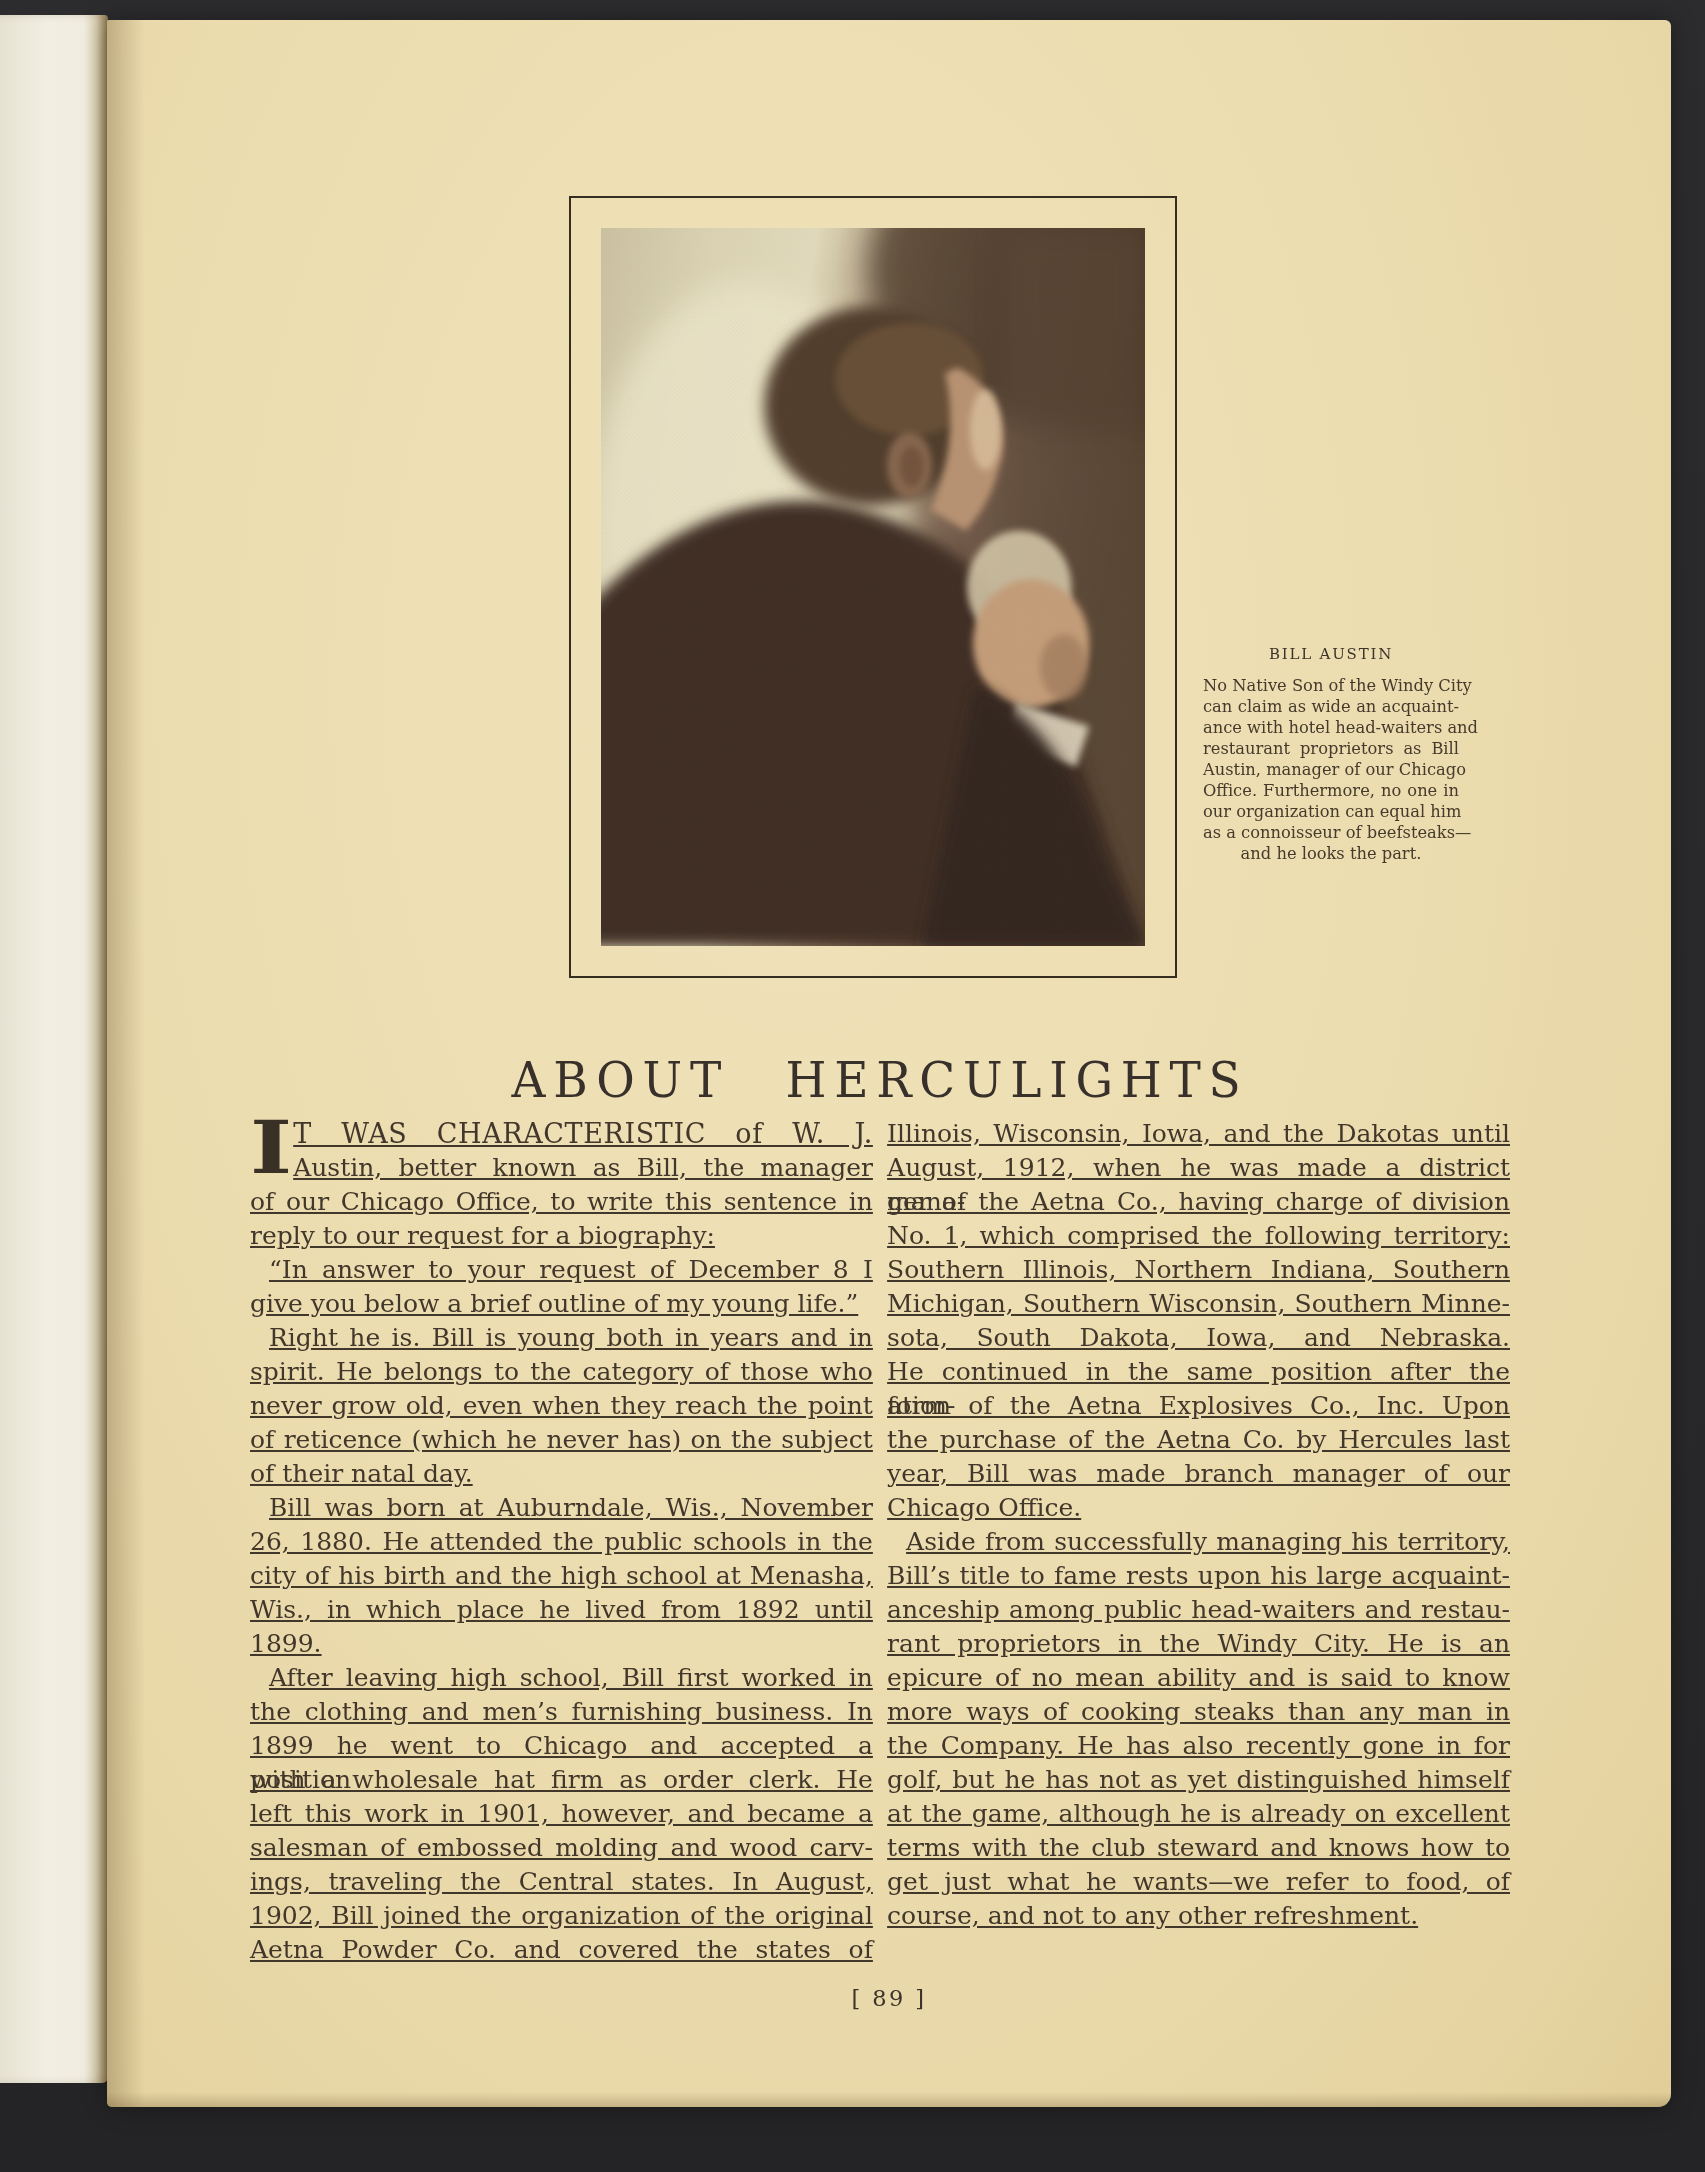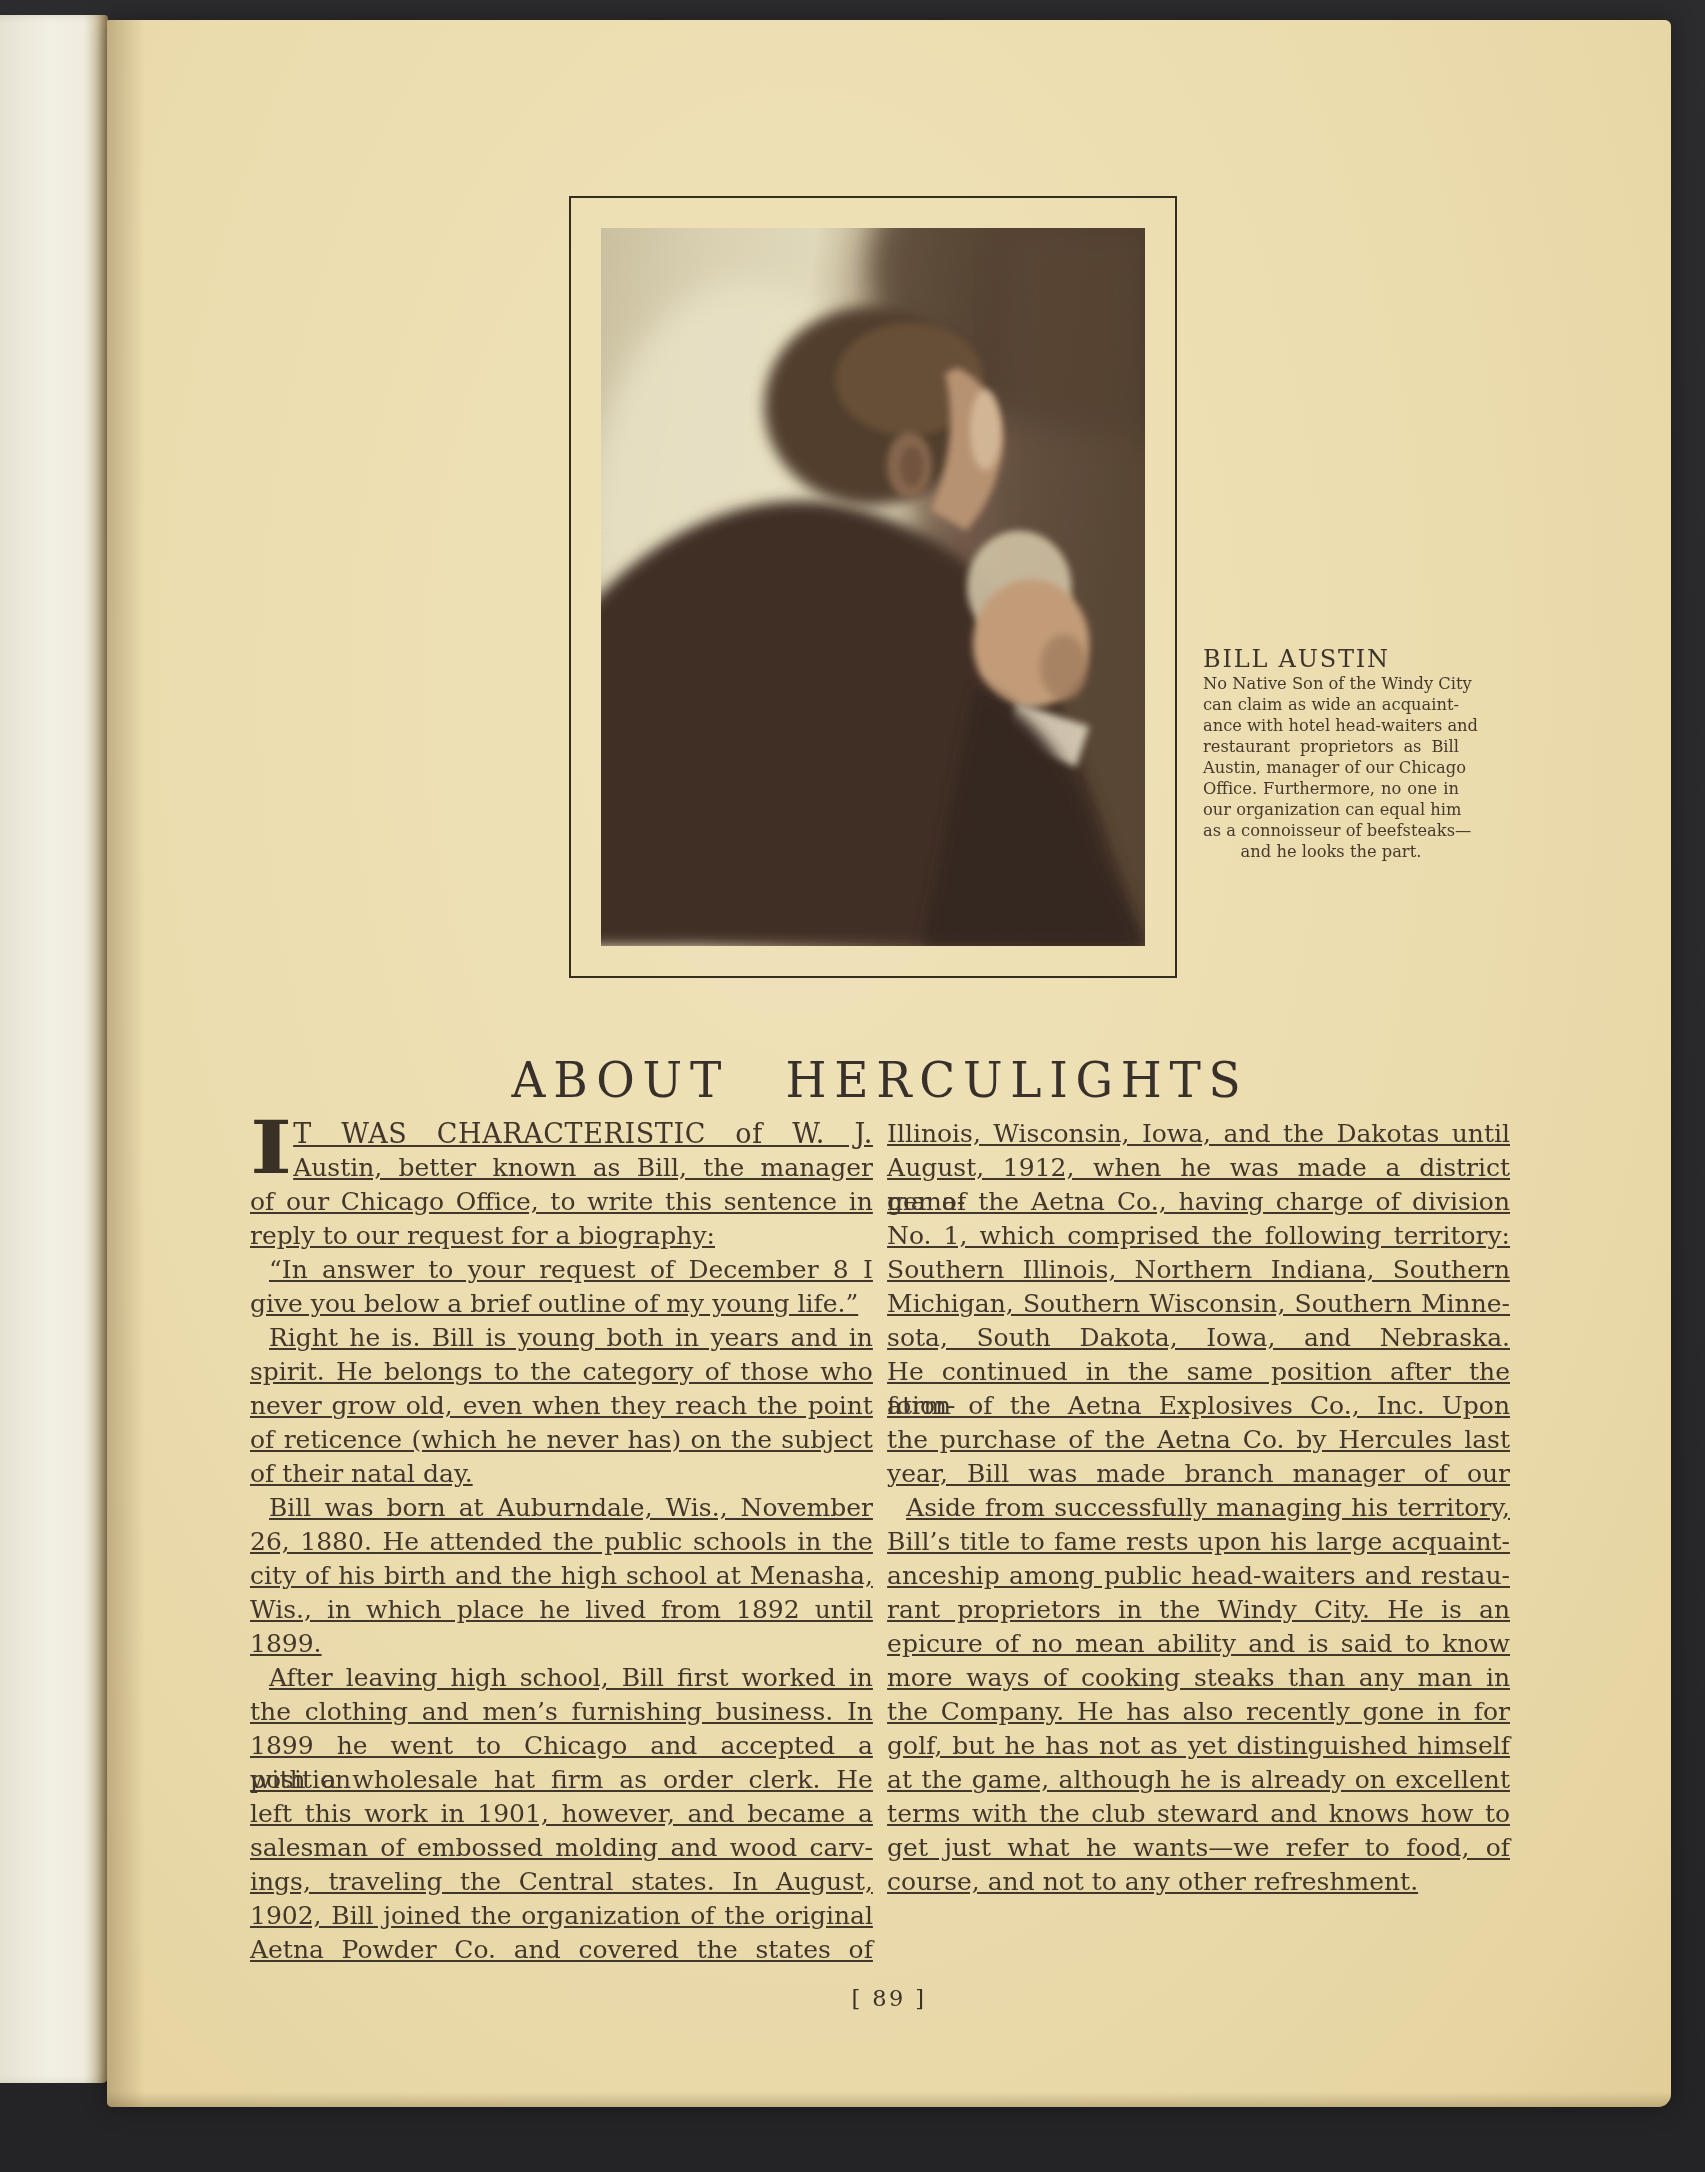--- a/index.html
+++ b/index.html
@@ -21,21 +21,21 @@
   .page::after{content:"";position:absolute;left:0;right:0;bottom:0;height:15.4px;
     background:linear-gradient(0deg,rgba(90,66,30,.25),rgba(90,66,30,0));border-radius:0 0 13px 4.7px;}
 
   
   .photo-frame{position:absolute;left:462px;top:176px;width:608px;height:782px;
     border:2.4px solid #362d21;padding:30px;box-sizing:border-box;background:transparent;}
   .photo{width:100%;height:100%;display:block;}
 
   
   .caption{position:absolute;left:1096px;top:625px;width:256px;color:#453a2c;}
-  .caption-title{text-align:left;font-size:24px;letter-spacing:1.8px;color:#3c332a;margin-bottom:0;}
+  .caption-title{text-align:center;font-size:15px;letter-spacing:1.8px;color:#3c332a;margin-bottom:12px;}
   .cap-line{font-size:16.3px;line-height:21px;height:21px;text-align:justify;text-align-last:justify;white-space:nowrap;}
   .cap-line.center{text-align-last:center;white-space:normal;}
 
   
   .article-title{position:absolute;left:143px;top:1032px;width:1260px;text-align:center;
     font-size:47px;letter-spacing:7.7px;word-spacing:34px;color:#38302a;
     transform:scaleY(1.04);}
 
   .columns{position:absolute;left:143px;top:1097px;width:1260px;display:flex;gap:14.2px;color:#42372b;}
   .col{width:623px;}
@@ -158,20 +158,21 @@
           <div class="bline">August, 1912, when he was made a district mana-</div>
           <div class="bline">ger of the Aetna Co., having charge of division</div>
           <div class="bline">No. 1, which comprised the following territory:</div>
           <div class="bline">Southern Illinois, Northern Indiana, Southern</div>
           <div class="bline">Michigan, Southern Wisconsin, Southern Minne-</div>
           <div class="bline">sota, South Dakota, Iowa, and Nebraska.</div>
           <div class="bline">He continued in the same position after the form-</div>
           <div class="bline">ation of the Aetna Explosives Co., Inc. Upon</div>
           <div class="bline">the purchase of the Aetna Co. by Hercules last</div>
           <div class="bline">year, Bill was made branch manager of our</div>
+          <div class="bline end">Chicago Office.</div>
           <div class="bline ind">Aside from successfully managing his territory,</div>
           <div class="bline">Bill’s title to fame rests upon his large acquaint-</div>
           <div class="bline">anceship among public head-waiters and restau-</div>
           <div class="bline">rant proprietors in the Windy City. He is an</div>
           <div class="bline">epicure of no mean ability and is said to know</div>
           <div class="bline">more ways of cooking steaks than any man in</div>
           <div class="bline">the Company. He has also recently gone in for</div>
           <div class="bline">golf, but he has not as yet distinguished himself</div>
           <div class="bline">at the game, although he is already on excellent</div>
           <div class="bline">terms with the club steward and knows how to</div>

